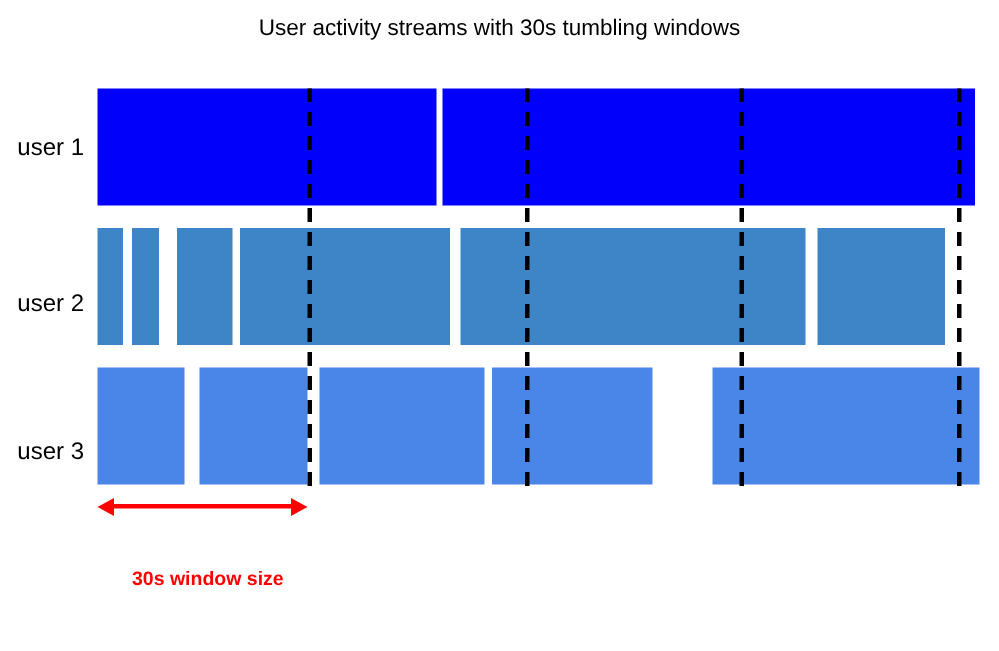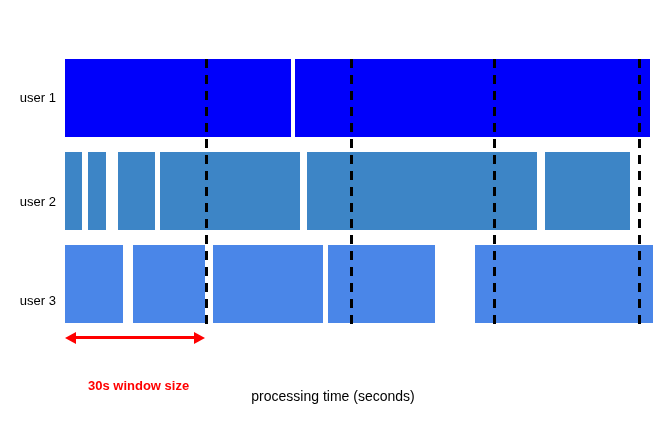--- a/index.html
+++ b/index.html
@@ -9,21 +9,21 @@
     background:#ffffff;
     font-family:"Liberation Sans", sans-serif;
     overflow:hidden;
   }
   .title{
     position:absolute;top:10px;left:0;width:666px;
     text-align:center;font-size:15px;color:#000;
   }
   .row-label{
     position:absolute;width:56px;text-align:right;
-    font-size:13px;color:#000;
+    font-size:16px;color:#000;
   }
   .segment{position:absolute;}
   .boundary{
     position:absolute;width:3px;top:59px;height:265px;
     background:repeating-linear-gradient(to bottom,#000 0 9px,transparent 9px 16px);
   }
   .arrow-shaft{position:absolute;height:3px;background:#ff0000;}
   .arrow-head{position:absolute;width:0;height:0;}
   .arrow-head.left{border-top:6px solid transparent;border-bottom:6px solid transparent;border-right:11px solid #ff0000;}
   .arrow-head.right{border-top:6px solid transparent;border-bottom:6px solid transparent;border-left:11px solid #ff0000;}
@@ -32,20 +32,21 @@
   }
   .x-axis-label{
     position:absolute;left:0;width:666px;text-align:center;
     font-size:14px;color:#000;
   }
 </style>
 </head>
 <body>
 
 <div id="canvas">
+  <div class="title">User activity streams with 30s tumbling windows</div>
   <div id="rows-layer">
       <div class="row-label" style="left: 0px; top: 90px;">user 1</div>
       <div class="segment" style="left: 65px; width: 226px; top: 59px; height: 78px; background: rgb(0, 0, 251);"></div>
       <div class="segment" style="left: 295px; width: 355px; top: 59px; height: 78px; background: rgb(0, 0, 251);"></div>
       <div class="row-label" style="left: 0px; top: 194px;">user 2</div>
       <div class="segment" style="left: 65px; width: 17px; top: 152px; height: 78px; background: rgb(61, 133, 198);"></div>
       <div class="segment" style="left: 88px; width: 18px; top: 152px; height: 78px; background: rgb(61, 133, 198);"></div>
       <div class="segment" style="left: 118px; width: 37px; top: 152px; height: 78px; background: rgb(61, 133, 198);"></div>
       <div class="segment" style="left: 160px; width: 140px; top: 152px; height: 78px; background: rgb(61, 133, 198);"></div>
       <div class="segment" style="left: 307px; width: 230px; top: 152px; height: 78px; background: rgb(61, 133, 198);"></div>
@@ -62,14 +63,13 @@
       <div class="boundary" style="left: 350px;"></div>
       <div class="boundary" style="left: 493px;"></div>
       <div class="boundary" style="left: 638px;"></div>
     </div>
   <div id="annotation-layer">
     <span class="arrow-head left" style="left: 65px; top: 331.5px;"></span>
     <span class="arrow-shaft" style="left: 71px; width: 128px; top: 336px;"></span>
     <span class="arrow-head right" style="left: 194px; top: 331.5px;"></span>
     <div class="window-size-label" style="left: 88px; top: 346px; margin-top: 32px;">30s window size</div>
   </div>
-  <div class="x-axis-label" style="top:388px">processing time (seconds)</div>
 </div>
 
 </body></html>

